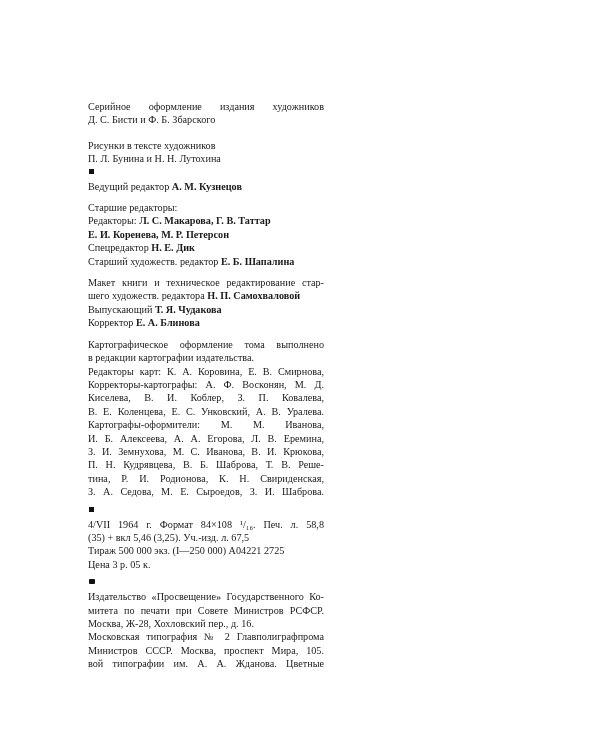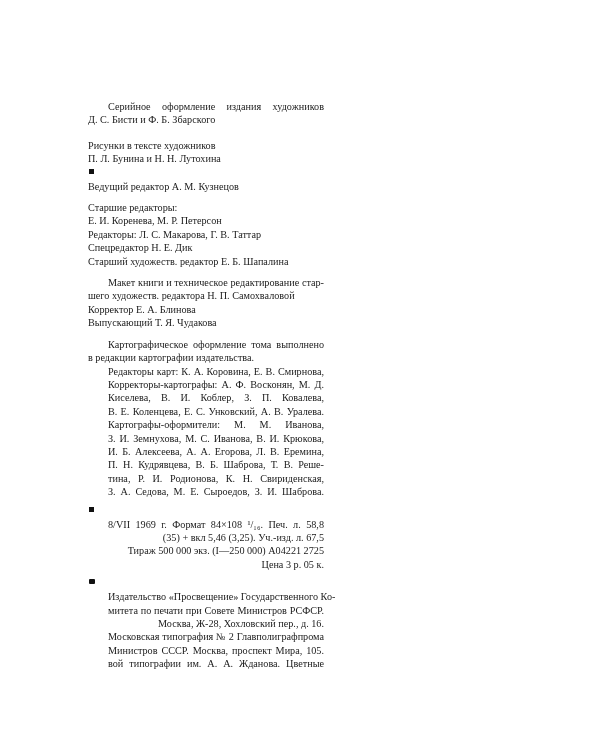--- a/index.html
+++ b/index.html
@@ -1,23 +1,23 @@
 <!DOCTYPE html>
 <html><head>
 <meta charset="utf-8">
 <style>
   html, body { margin: 0; padding: 0; background: #ffffff; }
   body { width: 600px; height: 743px; position: relative; overflow: hidden;
          font-family: "Liberation Serif", "DejaVu Serif", serif; color: #1a1a1a; }
   .page { position: absolute; left: 88px; top: 100px; width: 236px; }
   .blk { margin: 0; font-size: 10.2px; line-height: 13.4px; }
   .line { display: block; white-space: nowrap; }
-  .just { text-align: justify; text-align-last: justify; margin-left: 20px; }
-  .center { text-align: right; }
-  .b { font-weight: normal; }
+  .just { text-align: justify; text-align-last: justify; }
+  .center { text-align: left; }
+  .b { font-weight: bold; }
   .gap-s { height: 6px; }
   .gap-m { height: 8px; }
   .mark { display: block; width: 5px; height: 5px; background: #111; margin: 3px 0 6px 1px; }
   .mark.round { border-radius: 1px; width: 6px; height: 5px; }
 </style>
 </head>
 <body>
 
 <div class="page">
 
@@ -36,70 +36,70 @@
 
   <div class="blk">
     <span class="line">
       <span>Ведущий редактор</span>
       <span class="b">А. М. Кузнецов</span>
     </span>
   </div>
   <div class="gap-m"></div>
   <div class="blk">
     <span class="line">Старшие редакторы:</span>
-    <span class="line b">Е. И. Коренева, М. Р. Петерсон</span>
     <span class="line">
       <span>Редакторы:</span>
       <span class="b">Л. С. Макарова, Г. В. Таттар</span>
     </span>
+    <span class="line b">Е. И. Коренева, М. Р. Петерсон</span>
     <span class="line">
       <span>Спецредактор</span>
       <span class="b">Н. Е. Дик</span>
     </span>
     <span class="line">
       <span>Старший художеств. редактор</span>
       <span class="b">Е. Б. Шапалина</span>
     </span>
   </div>
   <div class="gap-m"></div>
   <div class="blk">
     <span class="line just">Макет книги и техническое редактирование стар-</span>
     <span class="line">
       <span>шего художеств. редактора</span>
       <span class="b">Н. П. Самохваловой</span>
     </span>
     <span class="line">
+      <span>Выпускающий</span>
+      <span class="b">Т. Я. Чудакова</span>
+    </span>
+    <span class="line">
       <span>Корректор</span>
       <span class="b">Е. А. Блинова</span>
-    </span>
-    <span class="line">
-      <span>Выпускающий</span>
-      <span class="b">Т. Я. Чудакова</span>
     </span>
   </div>
   <div class="gap-m"></div>
   <div class="blk">
     <span class="line just">Картографическое оформление тома выполнено</span>
     <span class="line">в редакции картографии издательства.</span>
     <span class="line just">Редакторы карт: К. А. Коровина, Е. В. Смирнова,</span>
     <span class="line just">Корректоры-картографы: А. Ф. Восконян, М. Д.</span>
     <span class="line just">Киселева, В. И. Коблер, З. П. Ковалева,</span>
     <span class="line just">В. Е. Коленцева, Е. С. Унковский, А. В. Уралева.</span>
     <span class="line just">Картографы-оформители: М. М. Иванова,</span>
+    <span class="line just">И. Б. Алексеева, А. А. Егорова, Л. В. Еремина,</span>
     <span class="line just">З. И. Земнухова, М. С. Иванова, В. И. Крюкова,</span>
-    <span class="line just">И. Б. Алексеева, А. А. Егорова, Л. В. Еремина,</span>
     <span class="line just">П. Н. Кудрявцева, В. Б. Шаброва, Т. В. Реше-</span>
     <span class="line just">тина, Р. И. Родионова, К. Н. Свириденская,</span>
     <span class="line just">З. А. Седова, М. Е. Сыроедов, З. И. Шаброва.</span>
   </div>
 
   <span class="mark" style="margin-top:8px"></span>
 
   <div class="blk">
-    <span class="line just">8/VII 1969 г. Формат 84×108 ¹/₁₆. Печ. л. 58,8</span>
+    <span class="line just">4/VII 1964 г. Формат 84×108 ¹/₁₆. Печ. л. 58,8</span>
     <span class="line center">(35) + вкл 5,46 (3,25). Уч.-изд. л. 67,5</span>
     <span class="line center">Тираж 500 000 экз. (I—250 000) А04221 2725</span>
     <span class="line center">Цена 3 р. 05 к.</span>
   </div>
 
   <span class="mark round" style="margin-top:8px"></span>
 
   <div class="blk">
     <span class="line just">Издательство «Просвещение» Государственного Ко-</span>
     <span class="line just">митета по печати при Совете Министров РСФСР.</span>

